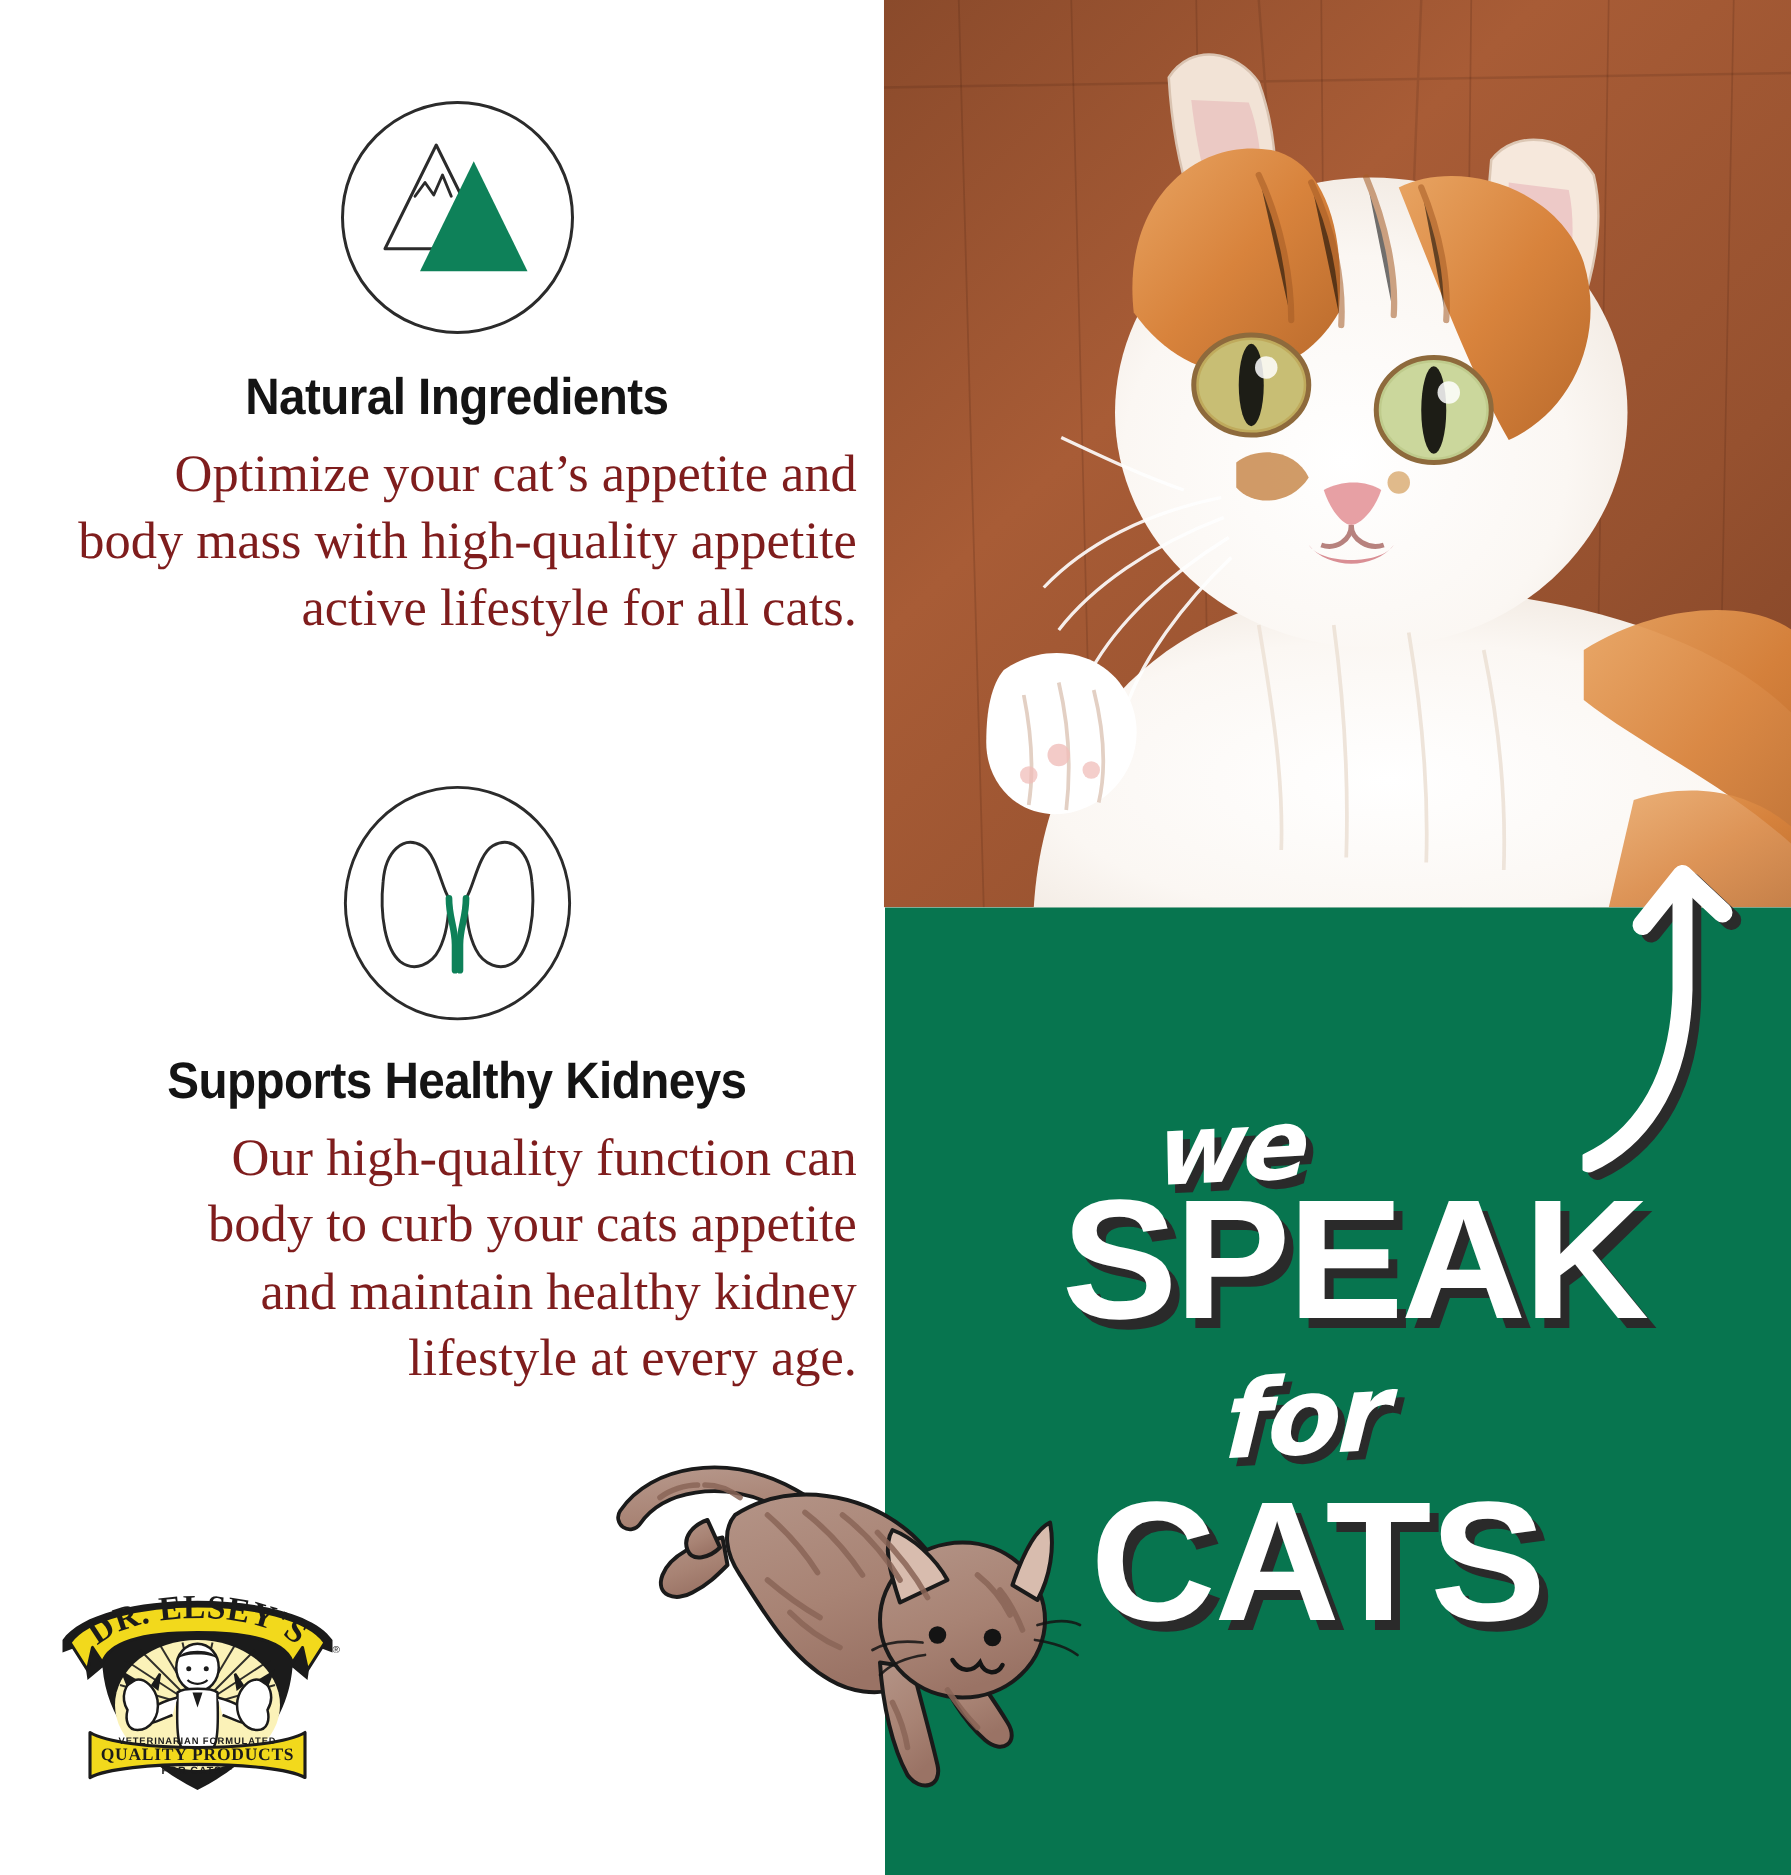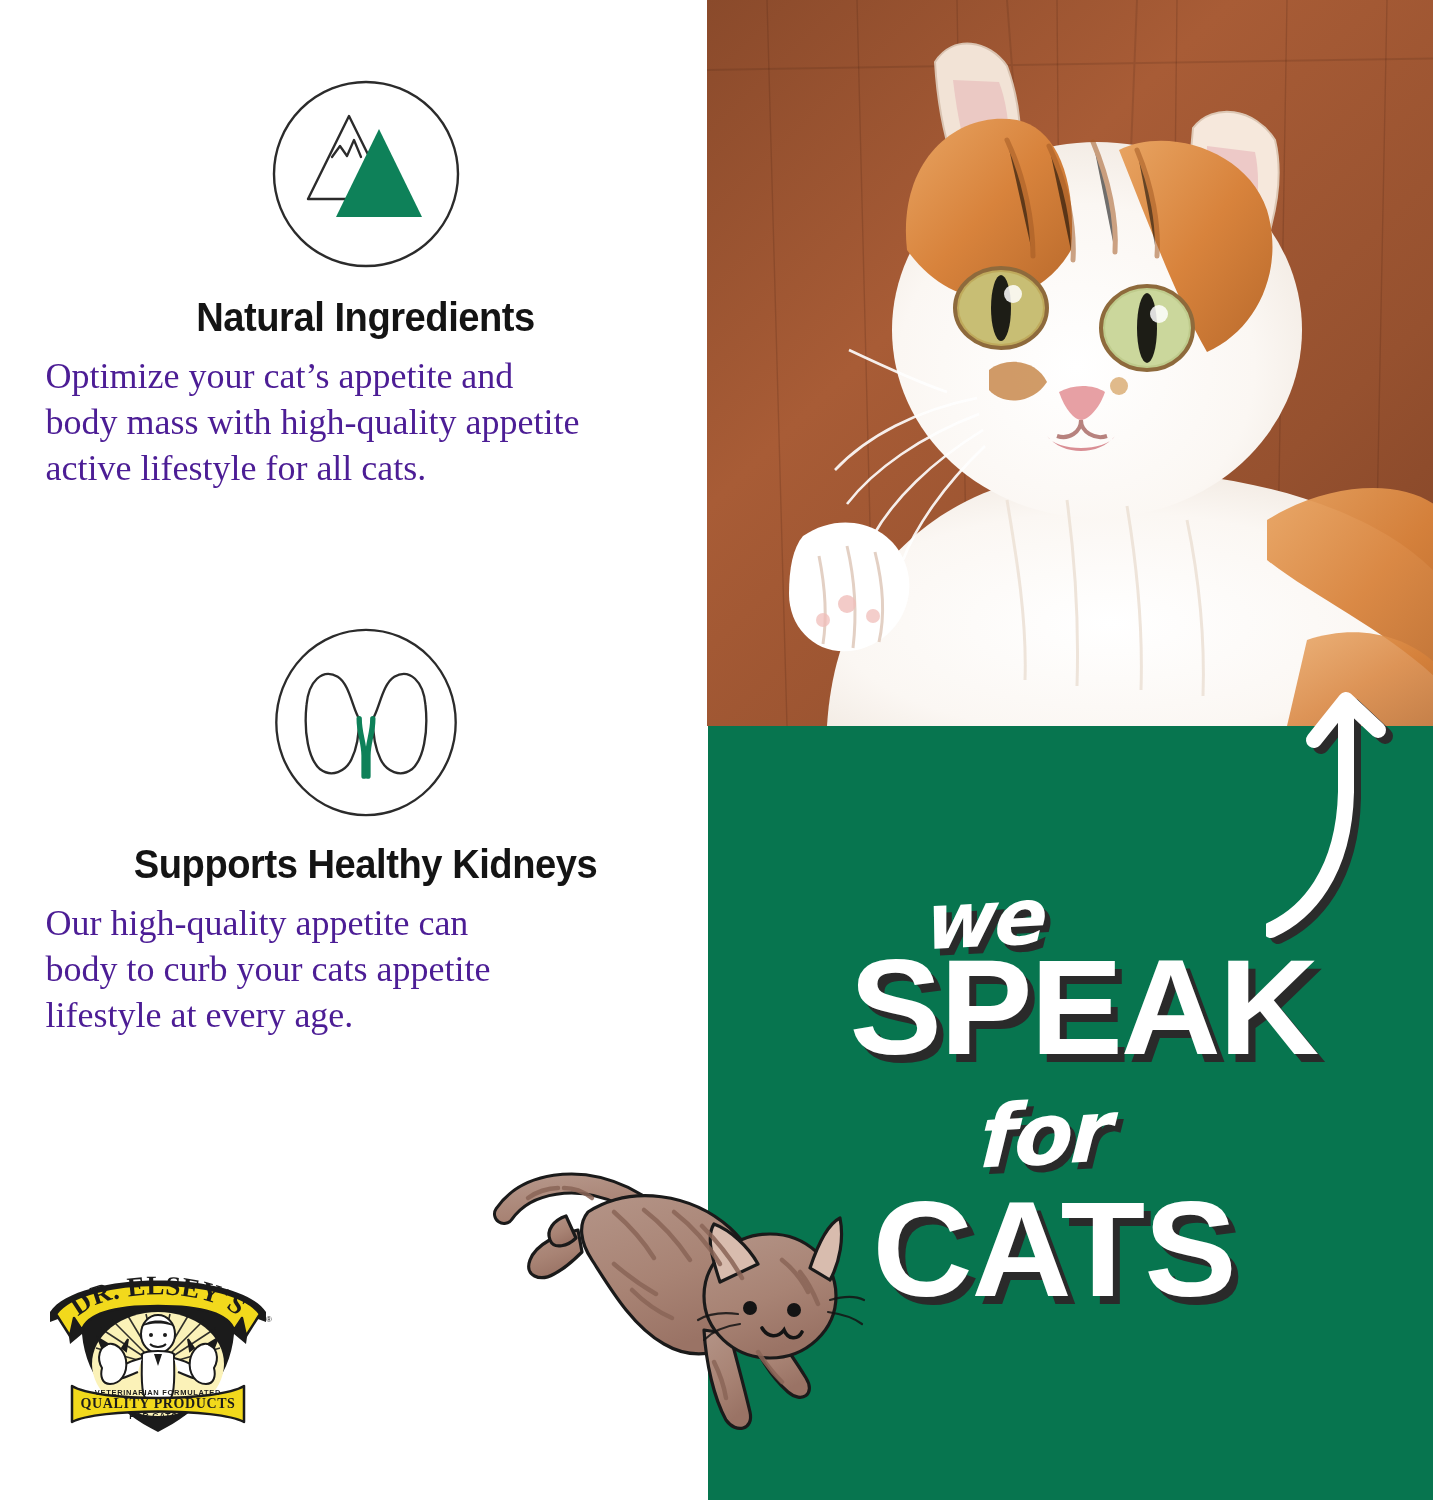--- a/index.html
+++ b/index.html
@@ -21,26 +21,26 @@
     font-weight:bold;
     font-size:41px;
     letter-spacing:-0.5px;
     color:#141414;
     margin:22px 0 0 0;
     line-height:1.1;
     transform:scaleX(0.93);
   }
   .feature-body{
     font-family:"Liberation Serif",serif;
-    font-size:36px;
+    font-size:42px;
     line-height:1.27;
-    color:#4c1d95;
+    color:#7f1d1d;
     margin:14px auto 0 auto;
     width:640px;
-    text-align:left;
+    text-align:right;
   }
   .feature-body span{display:block;}
 
   
   .logo{position:absolute;left:14px;top:1262px;width:240px;height:178px;}
   .logo svg{display:block;width:100%;height:100%;}
 
   
   .leap-cat{position:absolute;left:468px;top:1168px;width:390px;height:268px;z-index:6;}
   .leap-cat svg{display:block;width:100%;height:100%;}
@@ -134,22 +134,23 @@
           <path d="M88 96 C82 88 78 60 66 53 C50 44 36 58 34 82 C31 110 36 138 48 148 C60 157 74 150 80 138 C85 128 88 112 88 96 Z" fill="#ffffff" stroke="#2b2b2b" stroke-width="2.4" stroke-linejoin="round"></path>
 
           <path d="M102 96 C108 88 112 60 124 53 C140 44 154 58 156 82 C159 110 154 138 142 148 C130 157 116 150 110 138 C105 128 102 112 102 96 Z" fill="#ffffff" stroke="#2b2b2b" stroke-width="2.4" stroke-linejoin="round"></path>
 
           <path d="M88 96 C88 112 93 120 93 134 L93 155" fill="none" stroke="#0E8159" stroke-width="5.5" stroke-linecap="round"></path>
           <path d="M102 96 C102 112 97 120 97 134 L97 155" fill="none" stroke="#0E8159" stroke-width="5.5" stroke-linecap="round"></path>
         </svg>
       </div>
       <div class="feature-title">Supports Healthy Kidneys</div>
       <div class="feature-body">
-        <span>Our high-quality appetite can</span>
+        <span>Our high-quality function can</span>
         <span>body to curb your cats appetite</span>
+        <span>and maintain healthy kidney</span>
         <span>lifestyle at every age.</span>
       </div>
     </div>
 
     <div class="logo">
       <svg viewBox="0 0 240 178" xmlns="http://www.w3.org/2000/svg">
 
         <path d="M12 50 C40 8 200 8 228 50 L228 60 L212 54 L208 82 L196 72 C192 118 160 150 120 170 C80 150 48 118 44 72 L32 82 L28 54 L12 60 Z" fill="#1b1b1b"></path>
 
         <path d="M18 52 C46 13 194 13 222 52 L208 74 L204 56 L196 68 C192 56 176 44 120 44 C64 44 48 56 44 68 L36 56 L32 74 Z" fill="#F2D91C" stroke="#1b1b1b" stroke-width="2.5" stroke-linejoin="round"></path>

